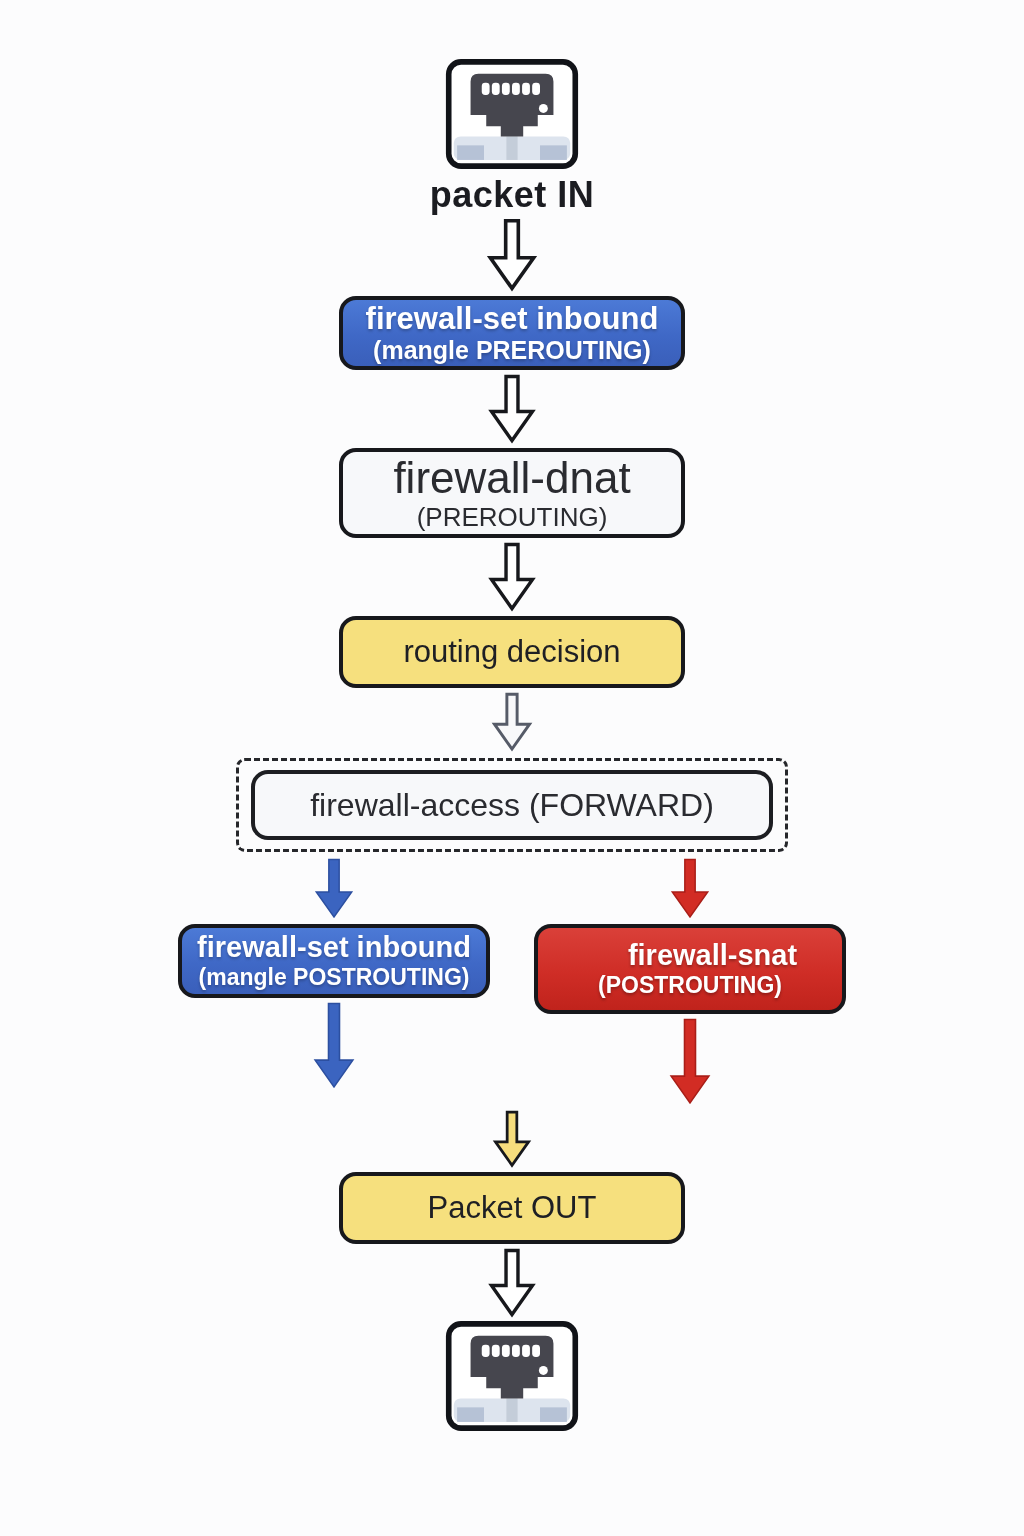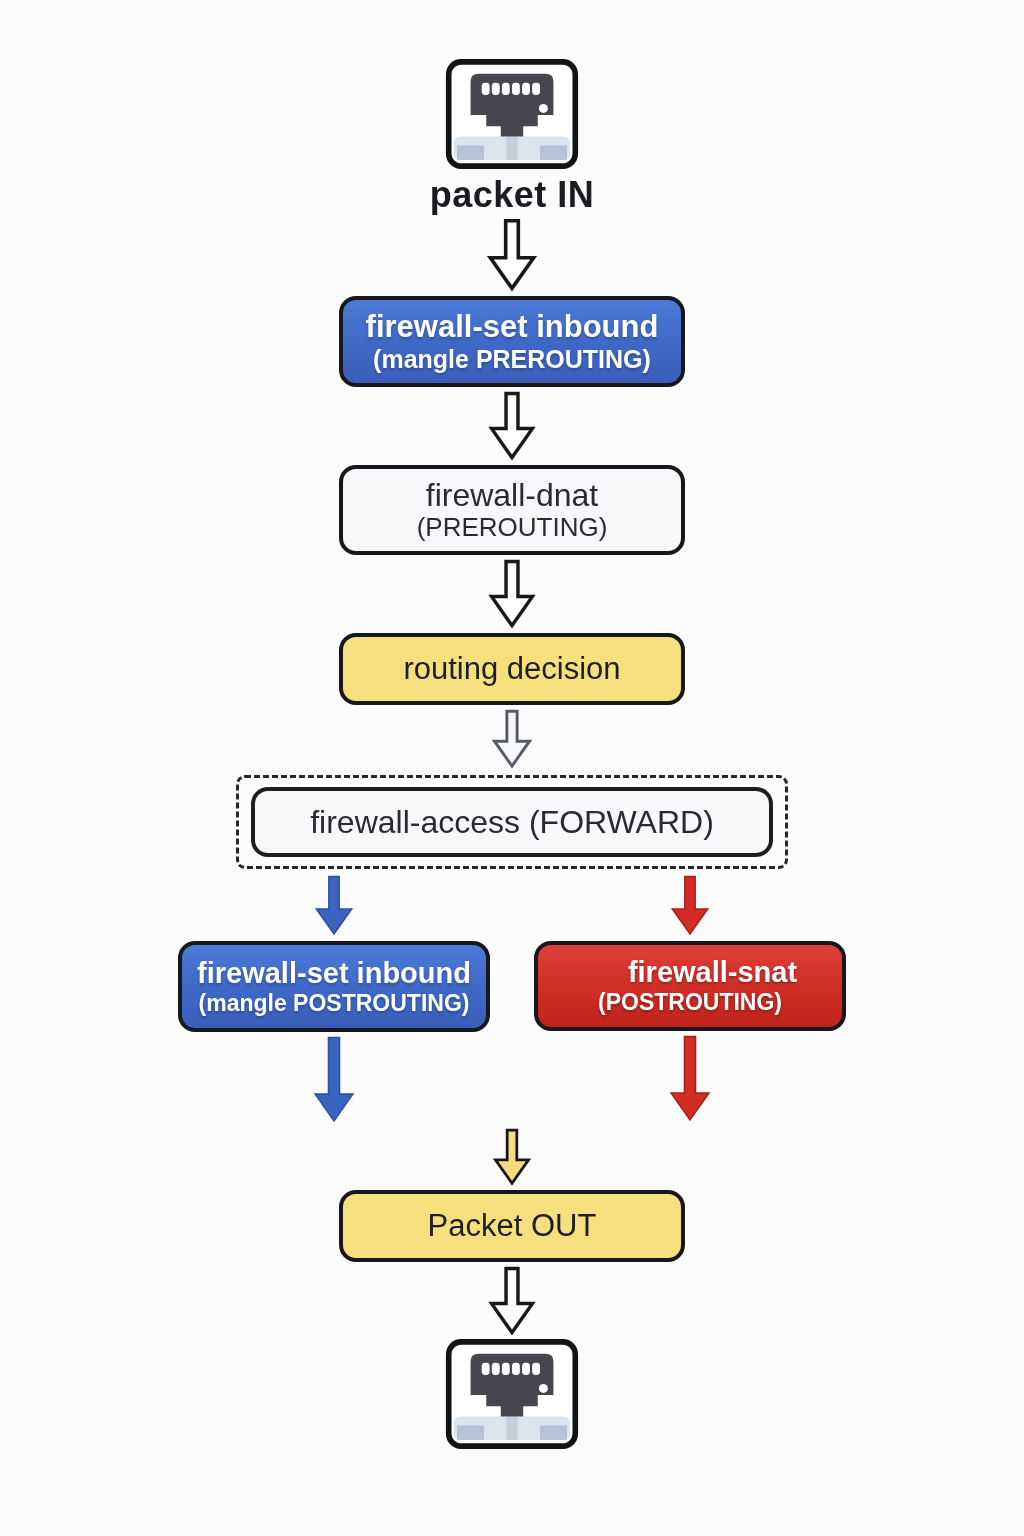--- a/index.html
+++ b/index.html
@@ -23,27 +23,27 @@
   .box {
     box-sizing: border-box; width: 346px;
     border: 4px solid var(--border); border-radius: 17px;
     display: flex; flex-direction: column; justify-content: center; align-items: center;
     margin: 2px 0;
   }
   .box .l1 { line-height: 1.15; }
   .box .l2 { line-height: 1.15; }
   .box.blue {
     background: linear-gradient(180deg, #4c7ad6 0%, var(--accent_blue) 55%, #3a5fba 100%);
-    color: #ffffff; height: 91px;
+    color: #ffffff; height: 74px;
     text-shadow: 0 2px 3px rgba(0,0,0,0.25);
   }
   .box.blue .l1 { font-size: 31px; font-weight: 700; }
   .box.blue .l2 { font-size: 25px; font-weight: 700; }
   .box.plain { background: var(--box_plain); color: #2a2b30; height: 90px; }
-  .box.plain .l1 { font-size: 32px; }
+  .box.plain .l1 { font-size: 44px; }
   .box.plain .l2 { font-size: 26px; }
   .box.yellow {
     background: var(--accent_yellow); color: #1e1f24;
     height: 72px; font-size: 31px;
   }
   .box.red {
     background: linear-gradient(180deg, #da4039 0%, var(--accent_red) 55%, #c0231c 100%);
     color: #ffffff; height: 90px;
     text-shadow: 0 2px 3px rgba(0,0,0,0.3);
   }

